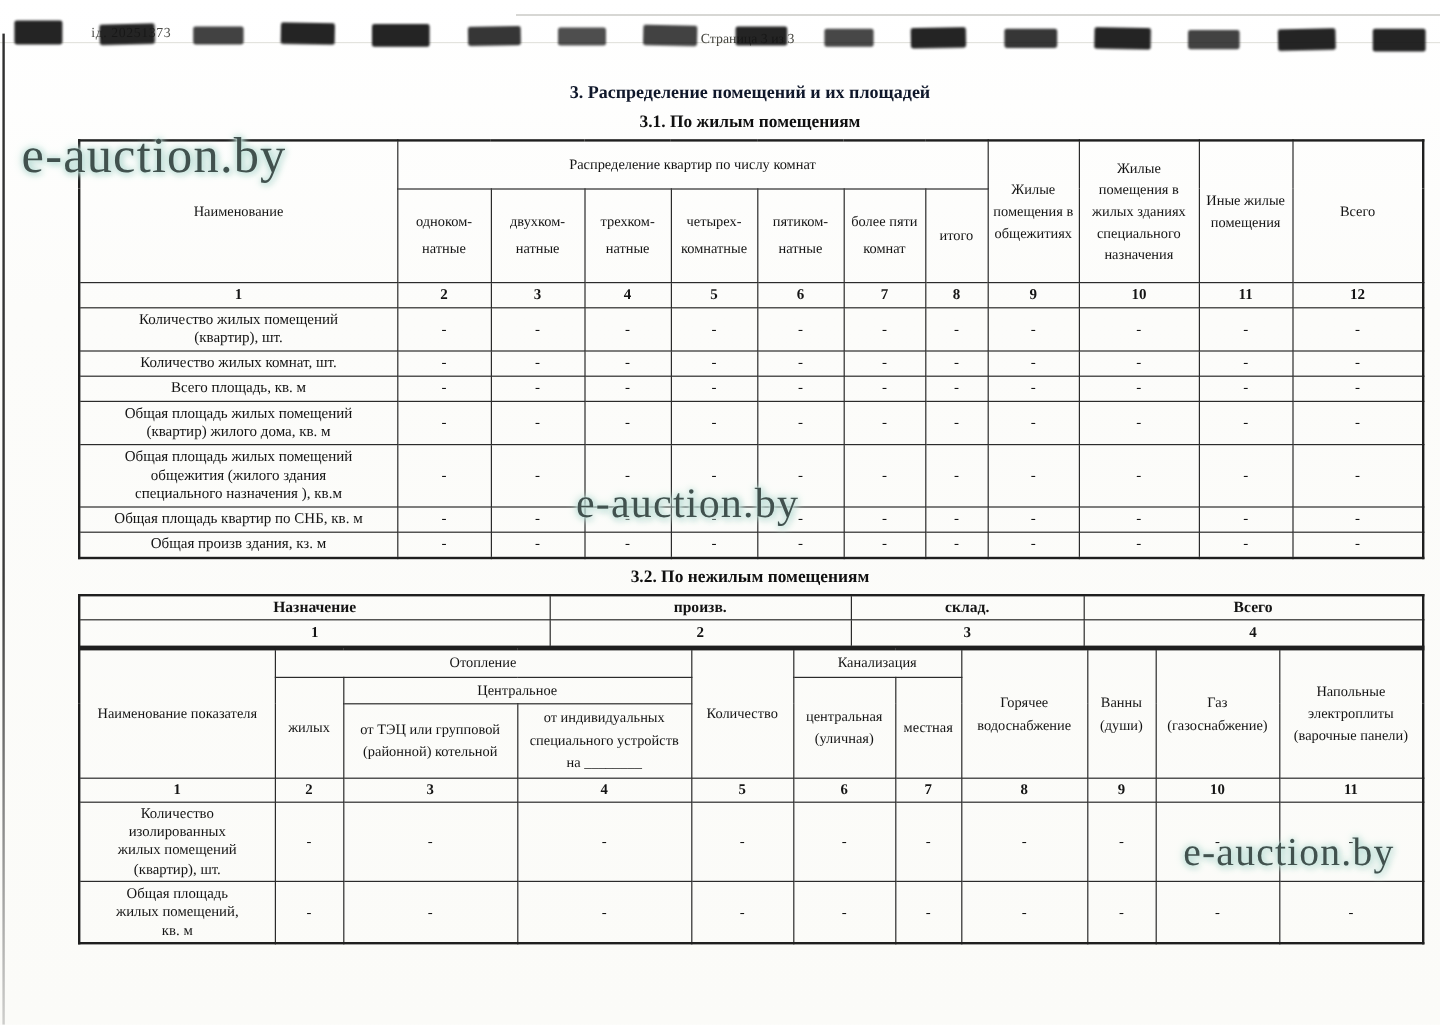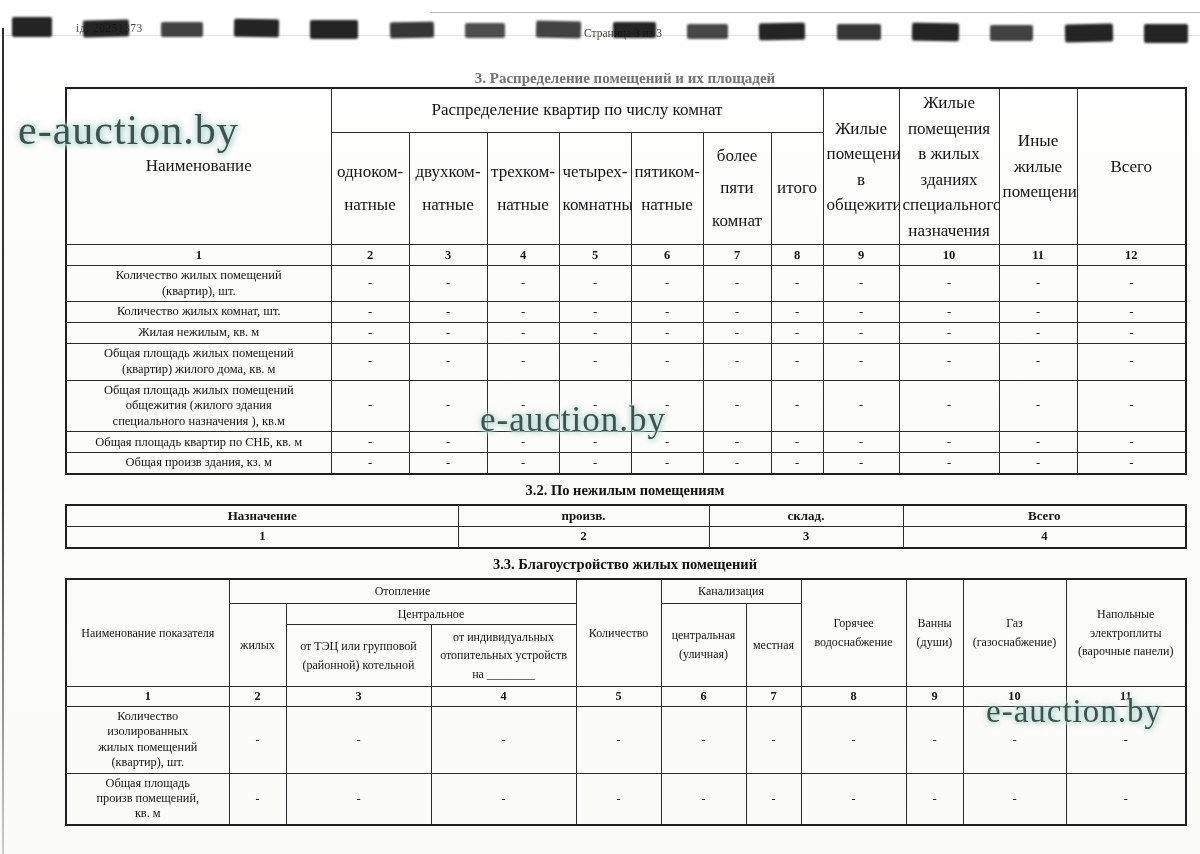--- a/index.html
+++ b/index.html
@@ -37,29 +37,29 @@
   .page-label{position:absolute;top:27px;left:584px;font-size:11.5px;color:#45453f;z-index:3;}
   
   .wm{position:absolute;z-index:6;pointer-events:none;color:#41514e;
     text-shadow:0 0 2px #d4ece6,0 0 5px #b9ddd5,0 0 9px #b9ddd5,2px 2px 5px #c6e2db;
     font-family:"Liberation Serif","DejaVu Serif",serif;letter-spacing:1px;}
   .wm1{top:106px;left:18px;font-size:42px;}
   .wm2{top:400px;left:480px;font-size:35px;}
   .wm3{top:693px;left:986px;font-size:33px;}
   
   .sheet{position:absolute;left:65px;top:0;width:1120px;}
-  .title{margin:70px 0 0 0;text-align:center;font-size:15px;font-weight:bold;color:#737373;}
+  .title{margin:70px 0 0 0;text-align:center;font-size:15px;font-weight:bold;color:#0f172a;}
   .subtitle{margin:7px 0 5px 0;text-align:center;font-size:14.5px;font-weight:bold;color:#101010;}
   .subtitle.gap{}
   
   table{border-collapse:collapse;table-layout:fixed;width:1120px;background:transparent;}
   table{border:2px solid #1f1f1f;}
   th,td{border:1px solid #2b2b2b;padding:1px 3px;text-align:center;vertical-align:middle;
     font-weight:normal;font-size:12.5px;color:#141414;overflow:hidden;}
-  thead th{font-size:17px;}
+  thead th{font-size:12px;}
   .t31 thead tr.gr{height:40px;}
   .t31 thead tr.sub{height:78px;}
   .t31 thead th{line-height:1.9;}
   .t31 thead th.tight{line-height:1.5;}
   .t31 tbody tr{height:21px;}
   tr.nums{height:20px;}
   tr.nums td{font-weight:bold;font-size:12.5px;}
   .t32 thead tr{height:21px;}
   .t32 thead th{font-weight:bold;font-size:13px;}
   .t32 tbody tr{height:22px;}
@@ -97,20 +97,21 @@
     <i></i>
 </div>
 
 <div class="wm wm1">e-auction.by</div>
 <div class="wm wm2">e-auction.by</div>
 <div class="wm wm3">e-auction.by</div>
 
 <div class="sheet">
 
   <div class="title">3. Распределение помещений и их площадей</div>
+  <div class="subtitle">3.1. По жилым помещениям</div>
 
   <table class="t31">
     <colgroup>
       <col style="width:265px">
         <col style="width:78px">
         <col style="width:78px">
         <col style="width:72px">
       <col style="width:72px">
         <col style="width:72px">
         <col style="width:68px">
@@ -176,21 +177,21 @@
           <td>-</td>
           <td>-</td>
           <td>-</td>
           <td>-</td>
           <td>-</td>
           <td>-</td>
           <td>-</td>
           <td>-</td>
         </tr>
         <tr>
-          <td class="lbl">Жилая нежилым, кв. м</td>
+          <td class="lbl">Всего площадь, кв. м</td>
           <td>-</td>
           <td>-</td>
           <td>-</td>
           <td>-</td>
           <td>-</td>
           <td>-</td>
           <td>-</td>
           <td>-</td>
           <td>-</td>
           <td>-</td>
@@ -275,21 +276,20 @@
     <tbody id="b32">
       <tr class="nums" id="n32">
           <td>1</td>
           <td>2</td>
           <td>3</td>
           <td>4</td>
         </tr>
       </tbody>
   </table>
 
-  <div class="subtitle gap">3.3. Благоустройство жилых помещений</div>
 
   <table class="t33">
     <colgroup>
       <col style="width:163px">
         <col style="width:57px">
         <col style="width:145px">
         <col style="width:145px">
       <col style="width:85px">
         <col style="width:85px">
         <col style="width:55px">
@@ -310,21 +310,21 @@
         <th rowspan="3">Напольные электроплиты (варочные панели)</th>
       </tr>
       <tr class="r2">
         <th rowspan="2">жилых</th>
         <th colspan="2">Центральное</th>
         <th rowspan="2">центральная (уличная)</th>
         <th rowspan="2">местная</th>
       </tr>
       <tr class="r3">
         <th>от ТЭЦ или групповой (районной) котельной</th>
-        <th>от индивидуальных отопительных устройств на ________</th>
+        <th>от индивидуальных специального устройств на ________</th>
       </tr>
     </thead>
     <tbody id="b33">
       <tr class="nums" id="n33">
           <td>1</td>
           <td>2</td>
           <td>3</td>
           <td>4</td>
           <td>5</td>
           <td>6</td>
@@ -341,21 +341,21 @@
           <td>-</td>
           <td>-</td>
           <td>-</td>
           <td>-</td>
           <td>-</td>
           <td>-</td>
           <td>-</td>
           <td>-</td>
         </tr>
         <tr>
-          <td class="lbl">Общая площадь произв помещений, кв. м</td>
+          <td class="lbl">Общая площадь жилых помещений, кв. м</td>
           <td>-</td>
           <td>-</td>
           <td>-</td>
           <td>-</td>
           <td>-</td>
           <td>-</td>
           <td>-</td>
           <td>-</td>
           <td>-</td>
           <td>-</td>

